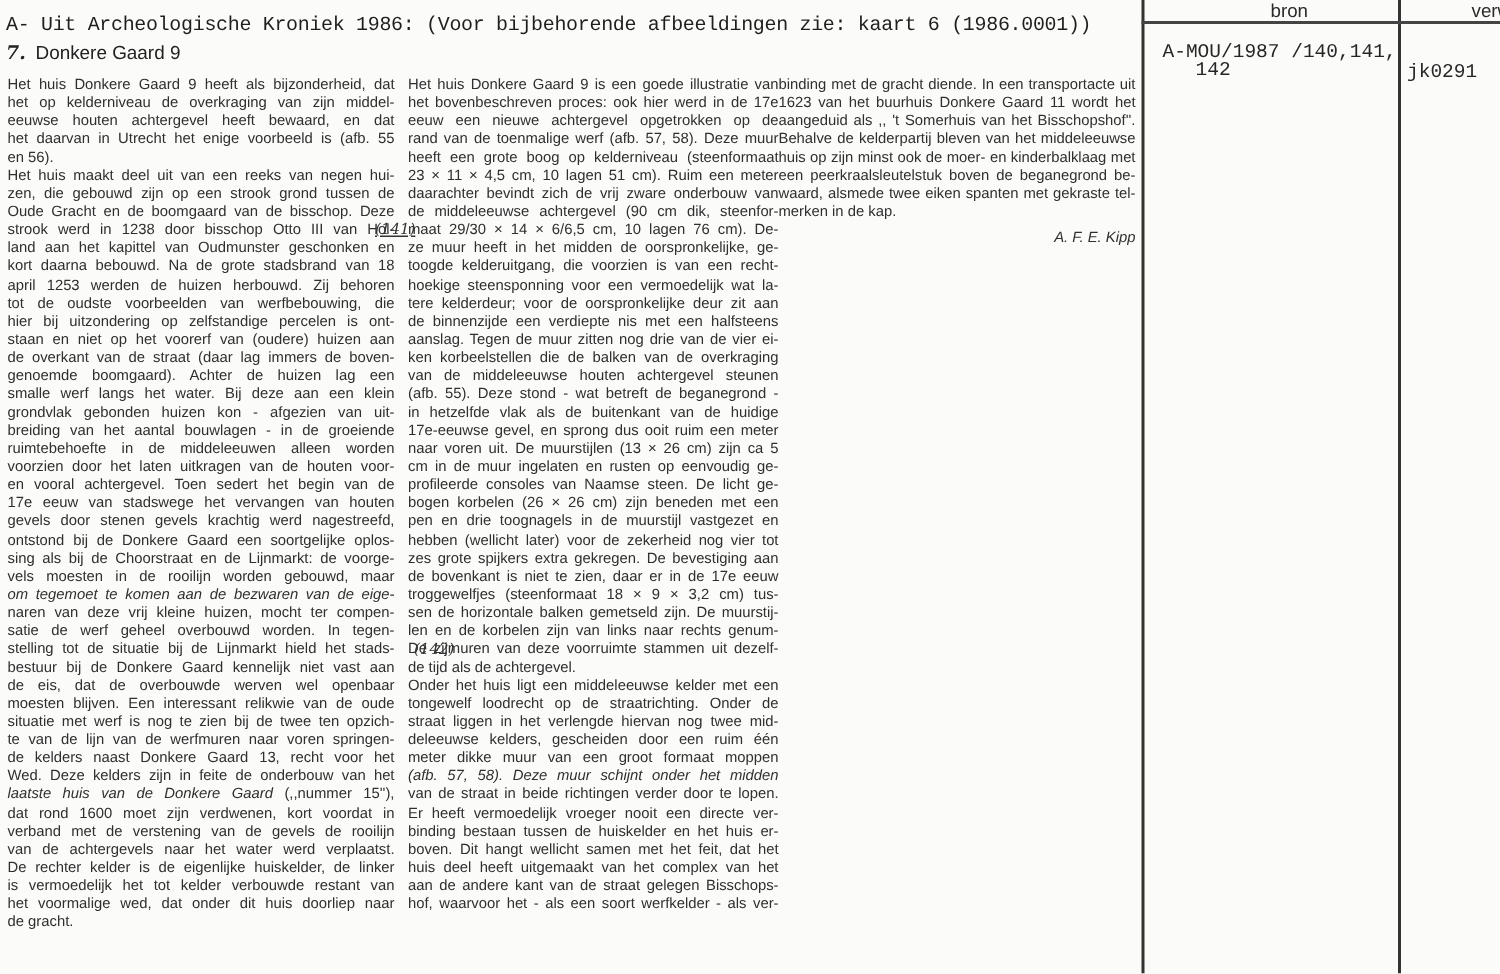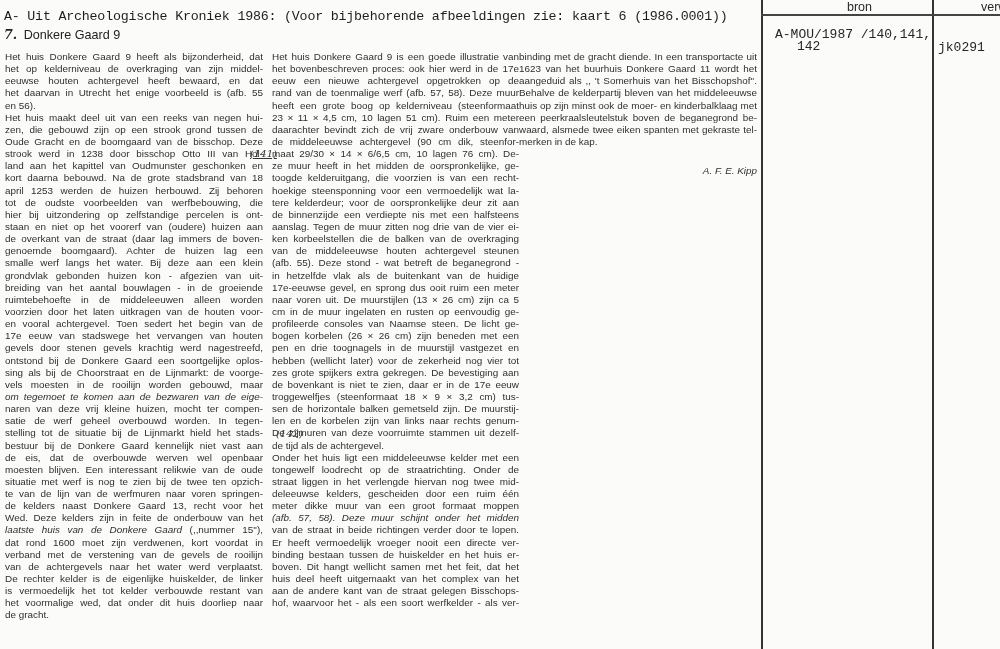--- a/index.html
+++ b/index.html
@@ -23,21 +23,21 @@
   }
   .col1 { left:5px; width:258px; }
   .col2 { left:272px; width:247px; }
   .col3 { left:519px; width:238px; }
   .line { display:block; text-align:justify; text-align-last:justify; white-space:nowrap; height:12.15px; overflow:visible; }
   .line.last { text-align-last:left; }
   .it { font-style:italic; }
   .margin-note {
     position:absolute; font-family:"DejaVu Serif", serif; font-style:italic; font-size:10px; color:#333;
   }
-  .signature { text-align:right; font-style:italic; margin-top:17px; }
+  .signature { text-align:right; font-style:italic; margin-top:5px; }
   .vrule { position:absolute; top:0; width:1.5px; background:#333; height:649px; }
   .hrule { position:absolute; top:14px; left:761px; width:240px; height:1.5px; background:#444; }
   .th { position:absolute; top:0; font-size:12.5px; color:#2a2a2a;padding-left:14px; }
   .td { position:absolute; font-family:"Liberation Mono", monospace; font-size:13px; color:#262626; line-height:13px; }
 </style>
 </head>
 <body>
 
 <div class="title-line">A- Uit Archeologische Kroniek 1986: (Voor bijbehorende afbeeldingen zie: kaart 6 (1986.0001))</div>
 <div class="subtitle">

